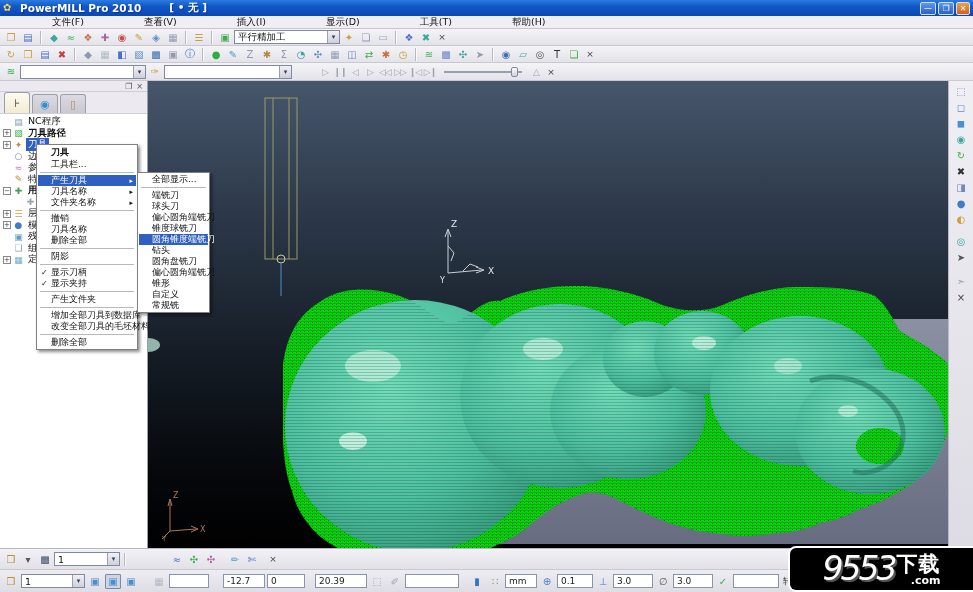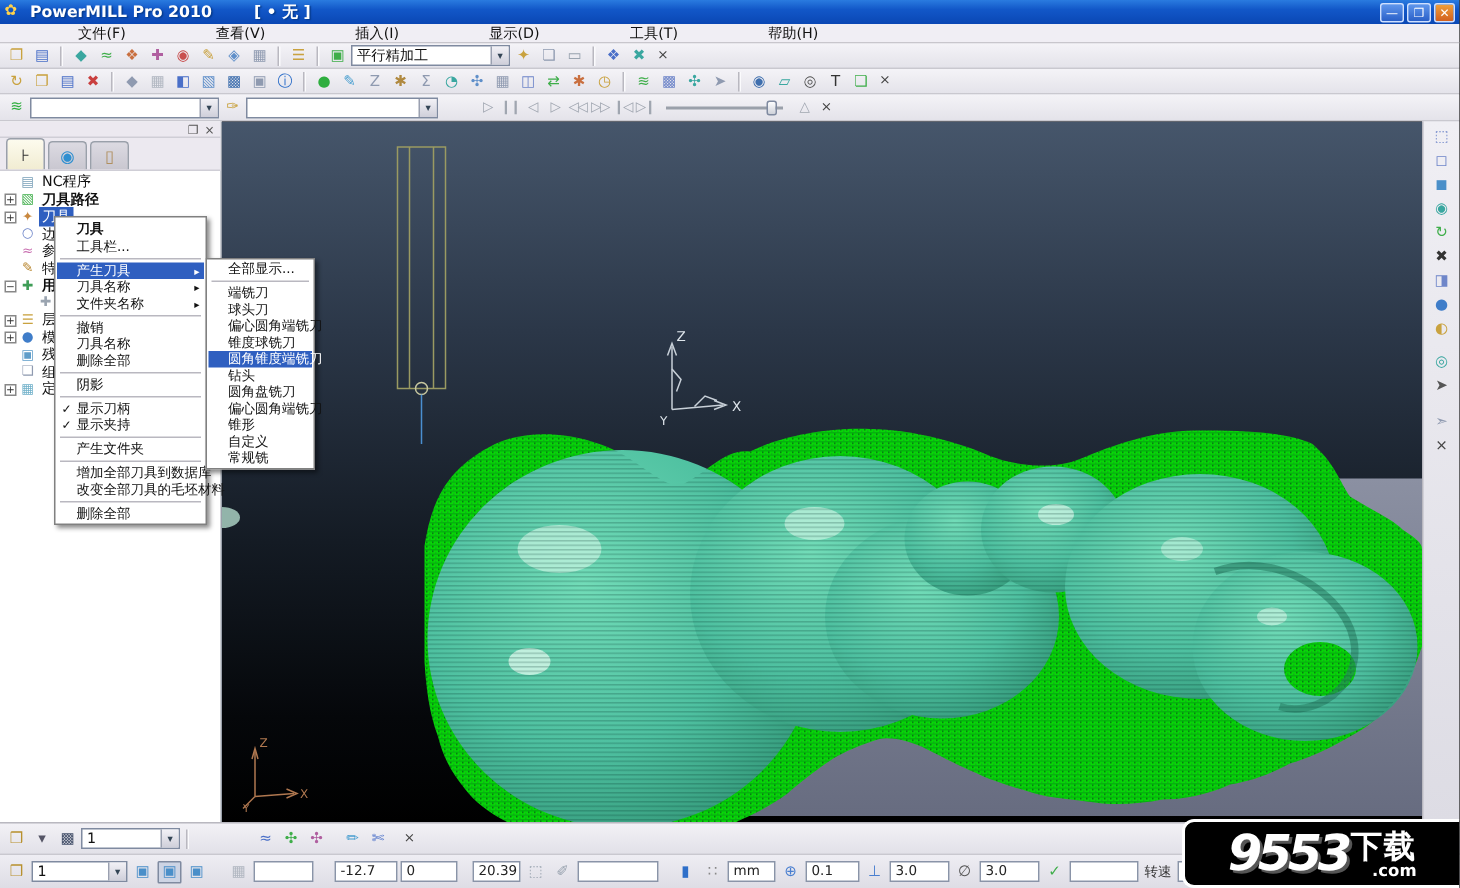--- a/index.html
+++ b/index.html
@@ -91,21 +91,21 @@
   .mitem.hdr { font-weight:bold; height:13px; }
   .mitem .chk { position:absolute; left:3px; font-size:8px; }
   .mitem .arr { position:absolute; right:3px; font-size:7px; }
   .mitem.hl { background:#2f5fc0; color:#fff; }
   .msep { height:1px; background:#b9b8c0; margin:2px 2px; }
 
   
   #watermark { position:absolute; left:788px; top:546px; width:185px; height:46px; background:#000;
     border-radius:8px 0 0 8px; border:2px solid #fff; border-right:none; z-index:90;
     display:flex; align-items:center; justify-content:center; overflow:hidden; }
-  #watermark .wm9553 { color:#fff; font-weight:700; font-style:italic; font-size:33px; letter-spacing:-3px;
+  #watermark .wm9553 { color:#fff; font-weight:400; font-style:italic; font-size:33px; letter-spacing:-3px;
     text-shadow:2px 2px 0 #555; line-height:40px; }
   #watermark .wmstack { display:flex; flex-direction:column; align-items:flex-end; margin-left:2px; }
   #watermark .wmcn { color:#fff; font-weight:900; font-size:21px; line-height:22px; letter-spacing:1px; }
   #watermark .wmcom { color:#fff; font-weight:bold; font-size:11px; line-height:11px; }
 </style>
 </head>
 <body>
 
 <div id="app">
 
@@ -439,21 +439,21 @@
       <div class="tbtn" style="color: rgb(74, 143, 201);">▣</div>
       <div class="tbtn pressedbtn" style="color: rgb(74, 143, 201);">▣</div>
       <div class="tbtn" style="color: rgb(74, 143, 201);">▣</div>
       <div class="tgap" style="width: 8px;"></div>
       <div class="tbtn" style="color: rgb(176, 182, 192);">▦</div>
       <div class="sfield" style="width: 40px;"></div>
       <div class="tgap" style="width: 10px;"></div>
       <div class="sfield" style="width: 42px;">-12.7</div>
       <div class="sfield" style="width: 38px;">0</div>
       <div class="tgap" style="width: 6px;"></div>
-      <div class="sfield" style="width: 32px;">20.39</div>
+      <div class="sfield" style="width: 52px;">20.39</div>
       <div class="tbtn" style="color: rgb(154, 164, 176);">⬚</div>
       <div class="tbtn" style="color: rgb(154, 164, 176);">✐</div>
       <div class="sfield" style="width: 54px;"></div>
       <div class="tgap" style="width: 6px;"></div>
       <div class="tbtn" style="color: rgb(47, 111, 201);">▮</div>
       <div class="tbtn" style="color: rgb(136, 136, 136);">∷</div>
       <div class="sfield" style="width: 32px;">mm</div>
       <div class="tbtn" style="color: rgb(74, 127, 208);">⊕</div>
       <div class="sfield" style="width: 36px;">0.1</div>
       <div class="tbtn" style="color: rgb(74, 127, 208);">⊥</div>

